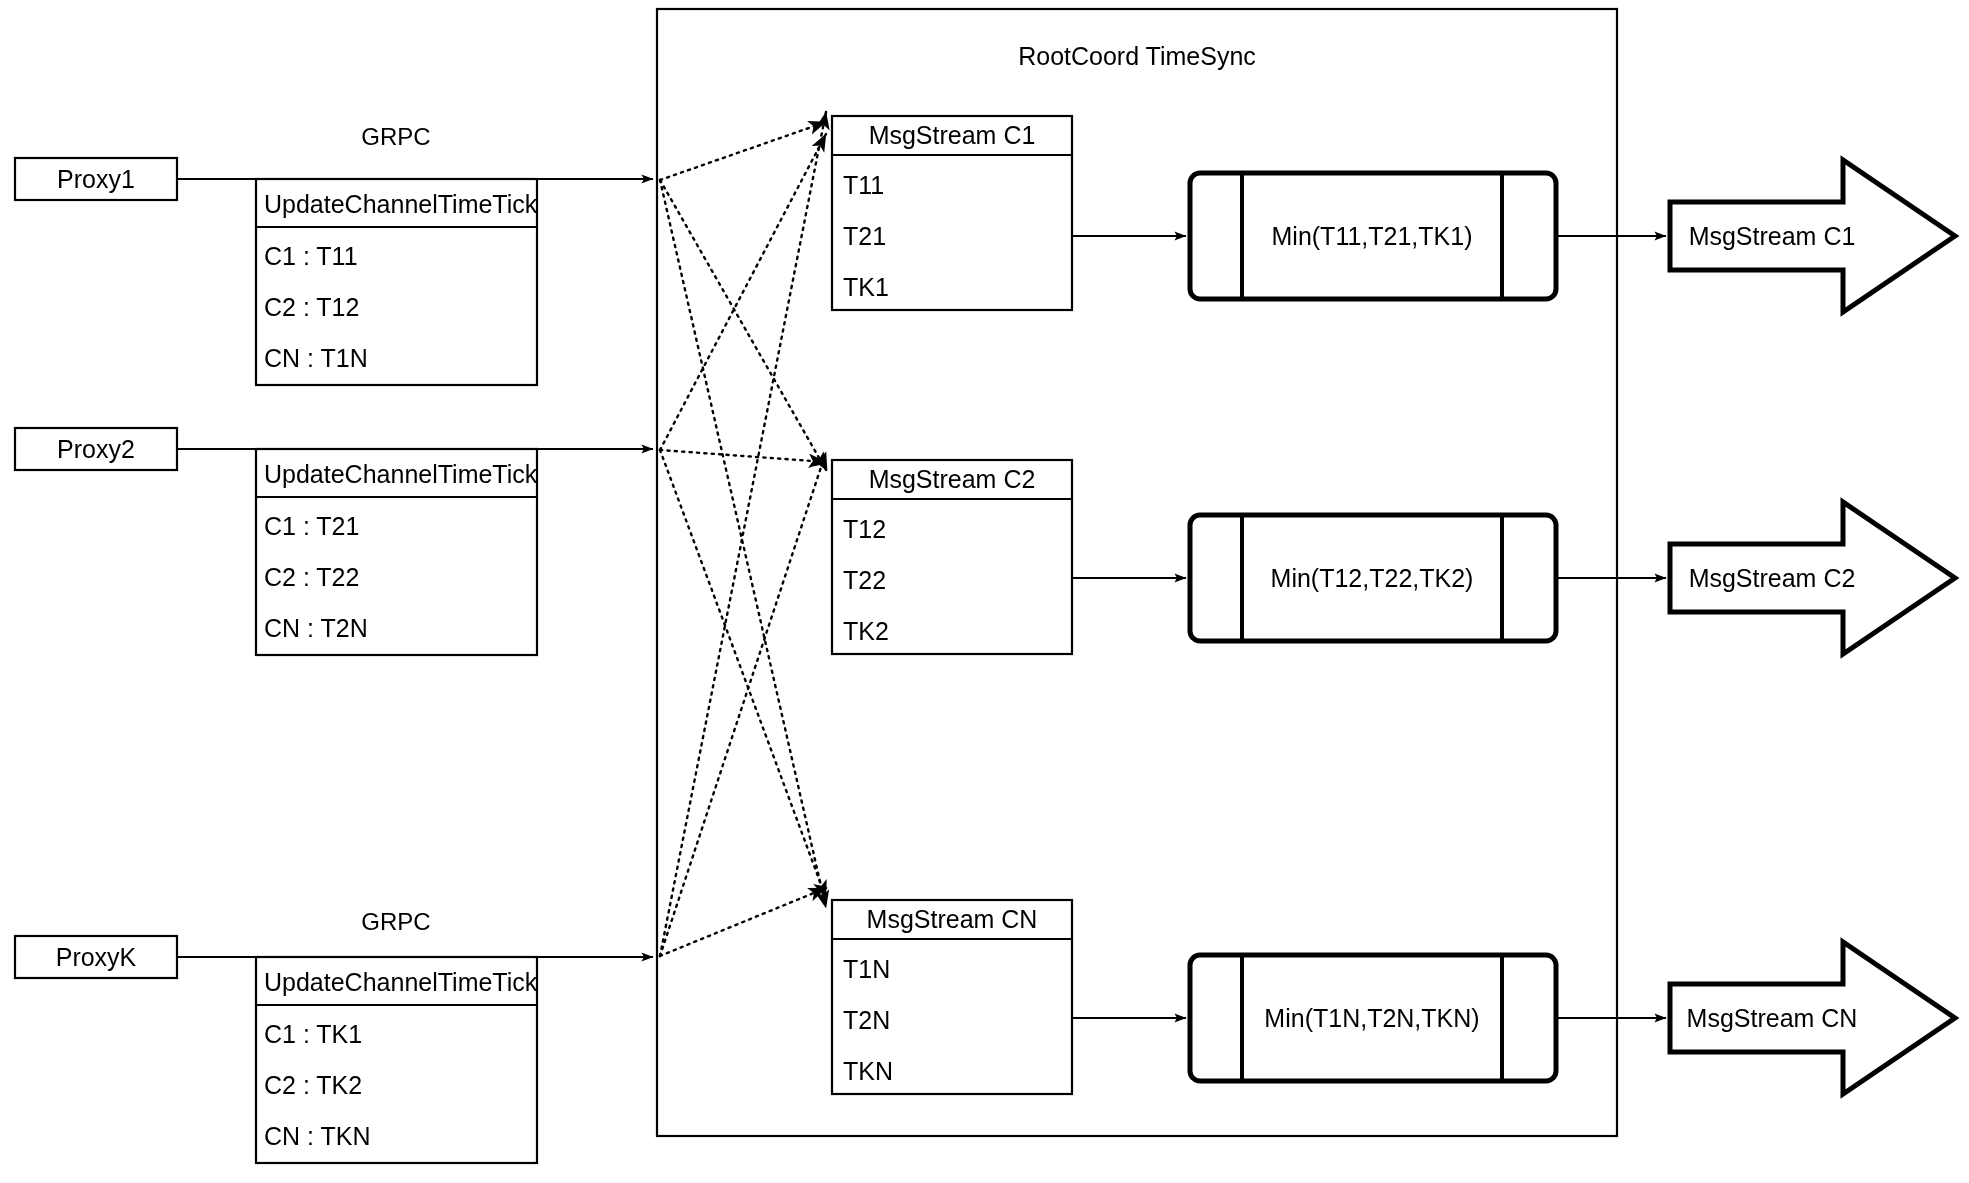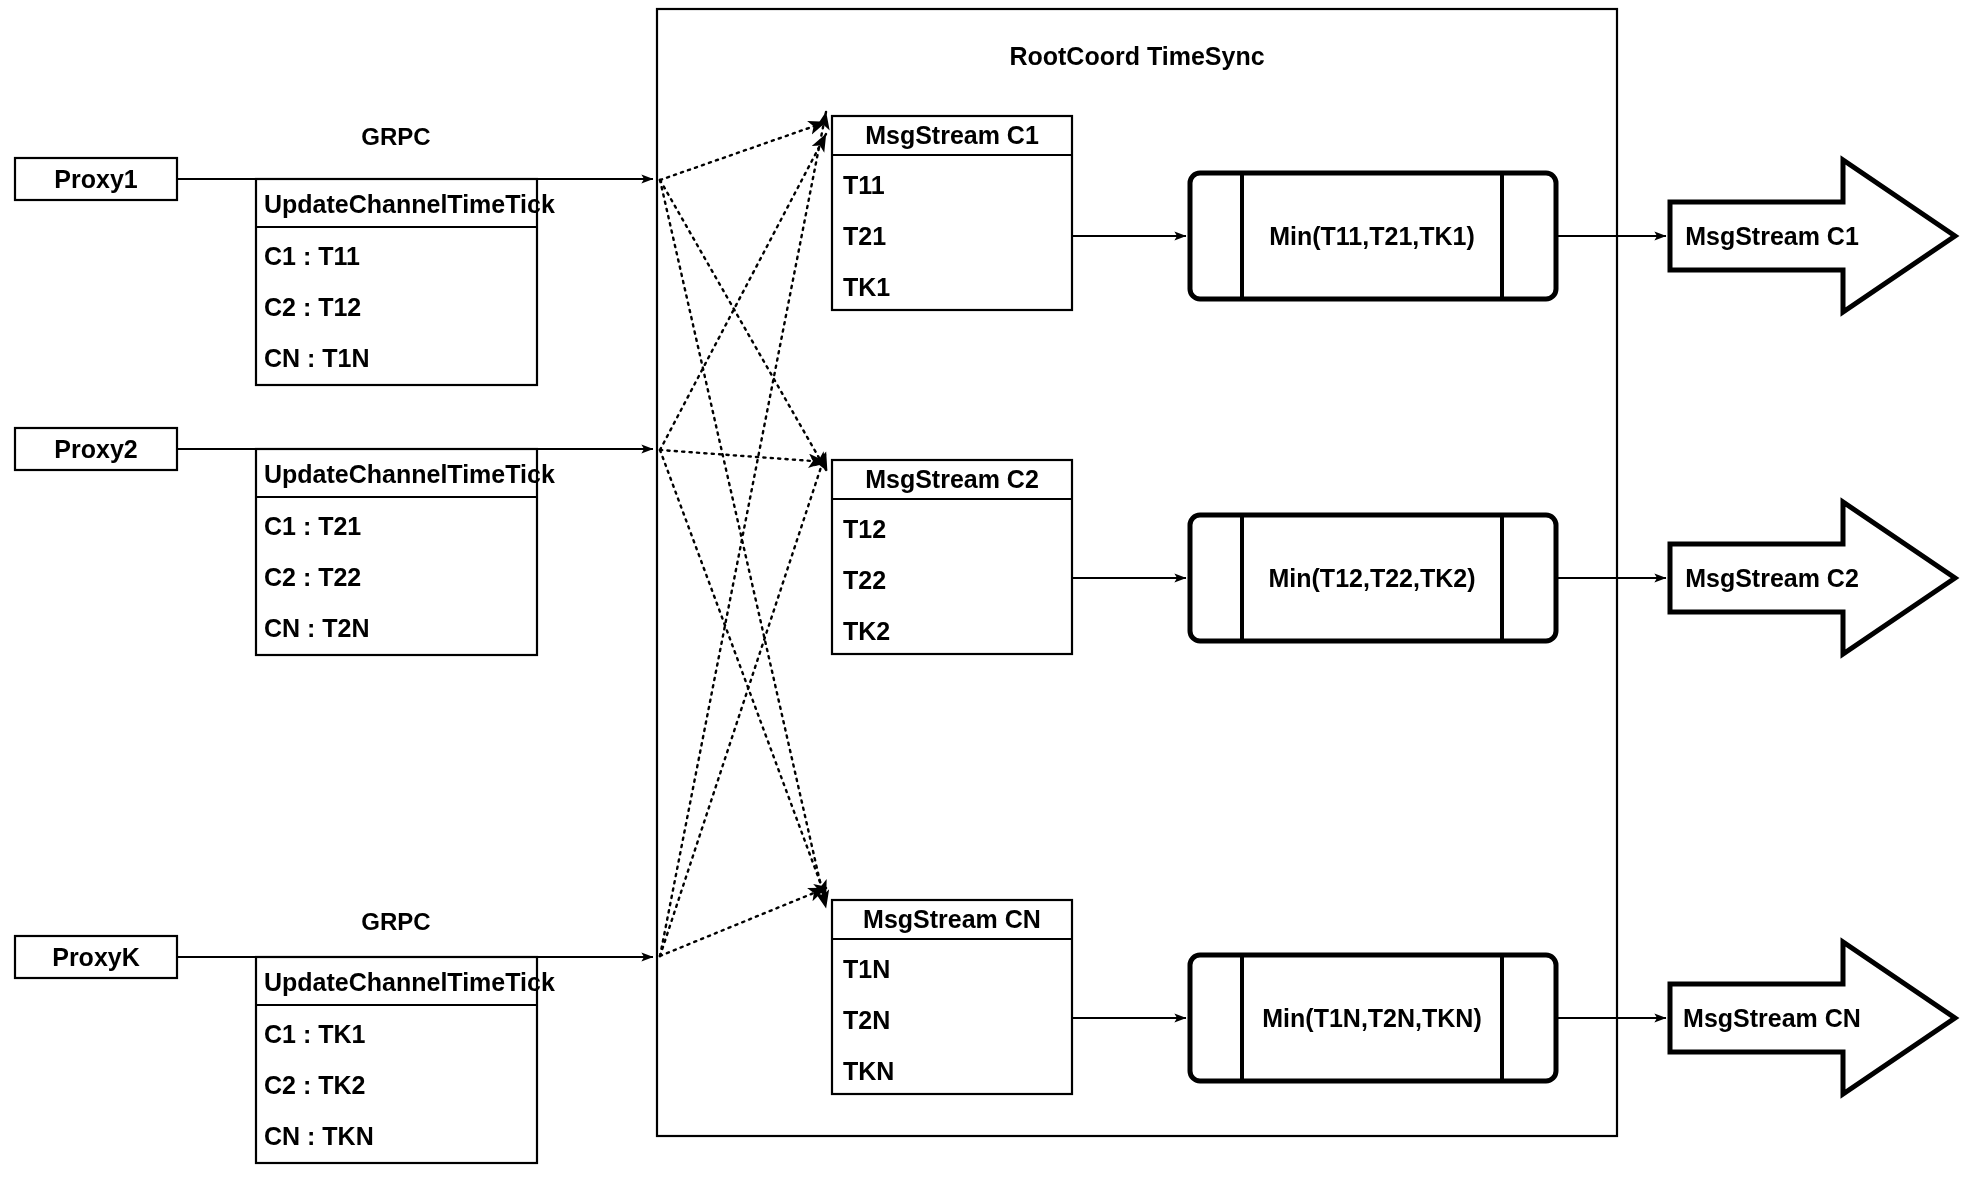--- a/index.html
+++ b/index.html
@@ -1,18 +1,18 @@
 <!DOCTYPE html>
 <html><head>
 <meta charset="utf-8">
 <style>
   html,body{margin:0;padding:0;background:#ffffff;}
   body{width:1969px;height:1183px;overflow:hidden;
        font-family:"Liberation Sans","DejaVu Sans",sans-serif;}
-  #stage{position:relative;width:1611px;height:1183px;font-weight:bold;}
+  #stage{position:relative;width:1611px;height:1183px;}
   svg#diagram{position:absolute;top:0;left:0;width:1969px;height:1183px;}
   .stroke-box{stroke:#000000;stroke-width:2.2;fill:#ffffff;}
   .stroke-thick{stroke:#000000;stroke-width:5;fill:#ffffff;stroke-linejoin:miter;}
   .stroke-round{stroke:#000000;stroke-width:5;fill:#ffffff;stroke-linejoin:round;}
   .divider{stroke:#000000;stroke-width:4;fill:none;}
   .connector{stroke:#000000;stroke-width:2;fill:none;}
   .dotted{stroke:#000000;stroke-width:2.4;fill:none;
           stroke-dasharray:2.2 5.2;stroke-linecap:round;}
   text{font-family:"Liberation Sans","DejaVu Sans",sans-serif;fill:#000000;}
   .t-label{font-size:24px;}

